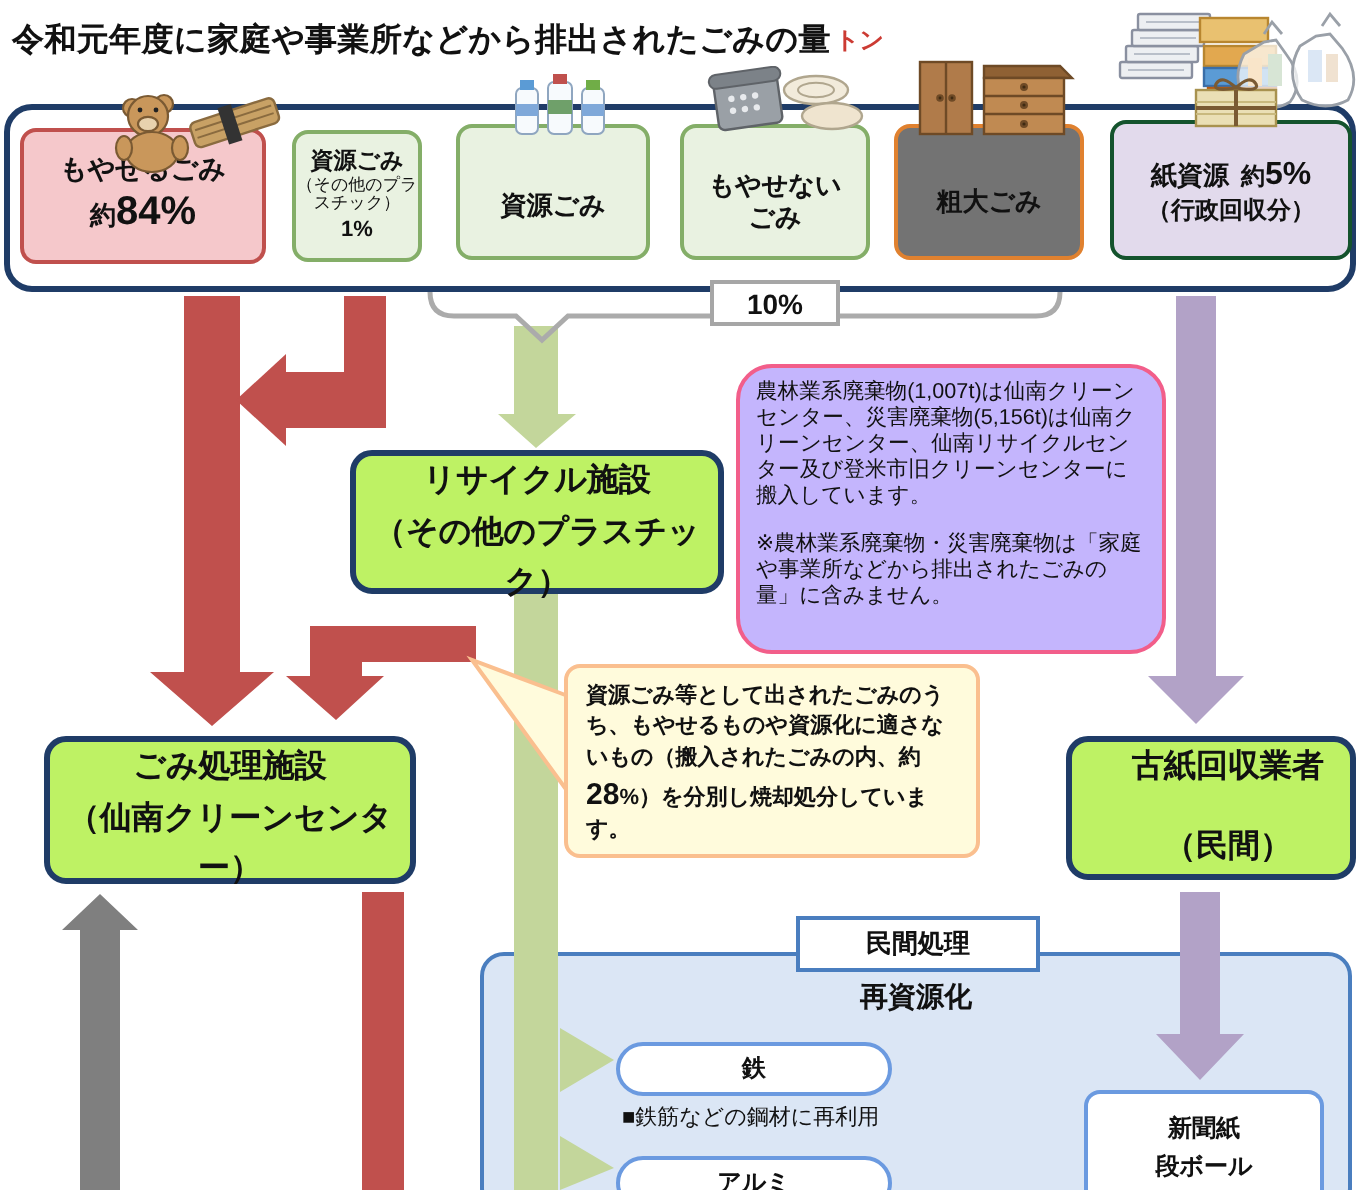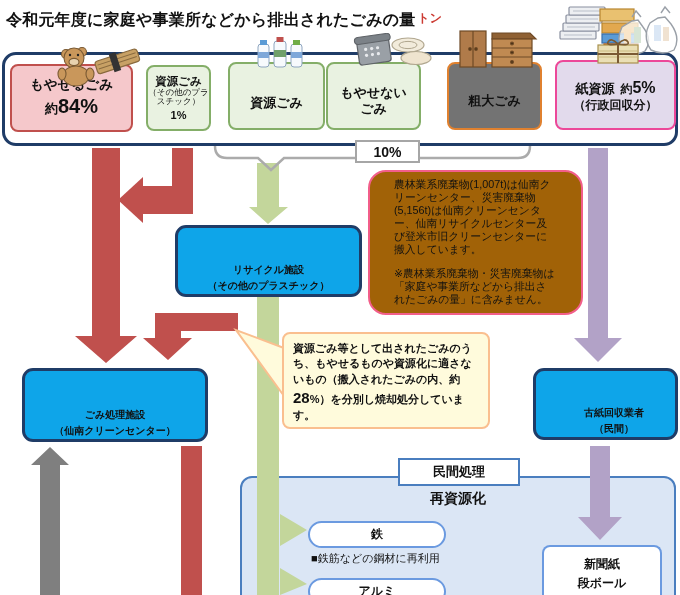--- a/index.html
+++ b/index.html
@@ -2,62 +2,62 @@
 <html><head>
 <meta charset="utf-8">
 <style>
   html,body{margin:0;padding:0;background:#fff;}
   body{font-family:"Liberation Sans","DejaVu Sans",sans-serif;color:#111;}
   #canvas{position:relative;width:680px;height:595px;overflow:hidden;background:#fff;}
   .abs{position:absolute;box-sizing:border-box;}
   .z1{z-index:1}.z2{z-index:2}.z3{z-index:3}.z4{z-index:4}
 
   
-  .title-row{left:6px;top:10px;width:670px;display:flex;align-items:flex-start;white-space:nowrap;font-family:Liberation Mono, monospace;}
+  .title-row{left:6px;top:10px;width:670px;display:flex;align-items:center;white-space:nowrap;font-family:Liberation Mono, monospace;}
   .title-text{font-size:16px;font-weight:bold;letter-spacing:0.2px;}
   .title-amount{font-size:23px;font-weight:bold;color:#CC3B33;margin-left:10px;}
   .title-unit{font-size:12px;font-weight:bold;color:#CC3B33;margin-left:2px;}
 
   
   .top-container{left:2px;top:52px;width:676px;height:94px;border:3px solid #1F3C67;border-radius:14px;background:#fff;}
 
   
   .cat{border-radius:8px;display:flex;flex-direction:column;justify-content:center;align-items:center;text-align:center;line-height:1.25;}
   .cat-burn{left:10px;top:64px;width:123px;height:68px;background:#F5C8CB;border:2px solid #C0504D;}
   .cat-burn .nm{font-size:13.5px;font-weight:bold;}
   .cat-burn .pp{font-size:13px;font-weight:bold;}
   .cat-burn .pv{font-size:20px;font-weight:bold;}
   .cat-green{background:#E9F2E1;border:2px solid #84AE68;}
   .cat-pla{left:146px;top:65px;width:65px;height:66px;line-height:1.1;}
   .cat-pla .nm{font-size:11.5px;font-weight:bold;}
   .cat-pla .sub{font-size:8.5px;}
   .cat-pla .pv{font-size:11px;font-weight:bold;margin-top:2px;}
   .cat-res{left:228px;top:62px;width:97px;height:68px;}
   .cat-res .nm{font-size:13px;font-weight:bold;margin-top:14px;}
-  .cat-non{left:326px;top:62px;width:95px;height:68px;}
+  .cat-non{left:340px;top:62px;width:95px;height:68px;}
   .cat-non .nm{font-size:13px;font-weight:bold;margin-top:10px;}
   .cat-bulk{left:447px;top:62px;width:95px;height:68px;background:#737373;border:2px solid #E0812F;}
   .cat-bulk .nm{font-size:13px;font-weight:bold;margin-top:10px;}
-  .cat-paper{left:555px;top:60px;width:121px;height:70px;background:#E2DAEC;border:2px solid #ec4899;}
+  .cat-paper{left:555px;top:60px;width:121px;height:70px;background:#E2DAEC;border:2px solid #14532d;}
   .cat-paper .nm{font-size:13px;font-weight:bold;}
   .cat-paper .pp{font-size:12px;font-weight:bold;margin-left:6px;}
   .cat-paper .pv{font-size:16px;font-weight:bold;}
   .cat-paper .sub{font-size:12px;font-weight:bold;}
 
   
   .ten-box{left:355px;top:140px;width:65px;height:23px;background:#fff;border:2px solid #A6A6A6;display:flex;align-items:center;justify-content:center;font-size:14px;font-weight:bold;}
 
   
-  .navy-box{background:#0ea5e9;border:3px solid #1F3C67;border-radius:11px;display:flex;flex-direction:column;justify-content:flex-end;align-items:center;text-align:center;font-weight:bold;font-size:10px;line-height:1.6;}
+  .navy-box{background:#bef264;border:3px solid #1F3C67;border-radius:11px;display:flex;flex-direction:column;justify-content:space-between;align-items:center;text-align:center;font-weight:bold;font-size:16px;line-height:1.6;}
   .recycle-box{left:175px;top:225px;width:187px;height:72px;}
   .disposal-box{left:22px;top:368px;width:186px;height:74px;}
   .collector-box{left:533px;top:368px;width:145px;height:72px;padding-left:17px;}
 
   
-  .pink-note{left:368px;top:170px;width:215px;height:145px;background:#a16207;border:2px solid #F25E8A;border-radius:18px;padding:6px 24px;font-size:10.8px;line-height:1.2;}
+  .pink-note{left:368px;top:182px;width:215px;height:145px;background:#c4b5fd;border:2px solid #F25E8A;border-radius:18px;padding:6px 8px;font-size:10.8px;line-height:1.2;}
   .pink-note p{margin:0;}
   .pink-note p+p{margin-top:11px;}
 
   
   .yellow-note{left:282px;top:332px;width:208px;height:97px;background:#FFFBDC;border:2px solid #FABF8F;border-radius:8px;padding:7px 9px;font-size:11px;font-weight:bold;line-height:1.4;}
   .yellow-note .big{font-size:15px;}
 
   
   .blue-panel{left:240px;top:476px;width:436px;height:130px;background:#DBE6F5;border:2.5px solid #4A7EBF;border-radius:12px;}
   .private-label{left:398px;top:458px;width:122px;height:28px;background:#fff;border:2.5px solid #4A7EBF;display:flex;align-items:center;justify-content:center;font-size:13px;font-weight:bold;}

